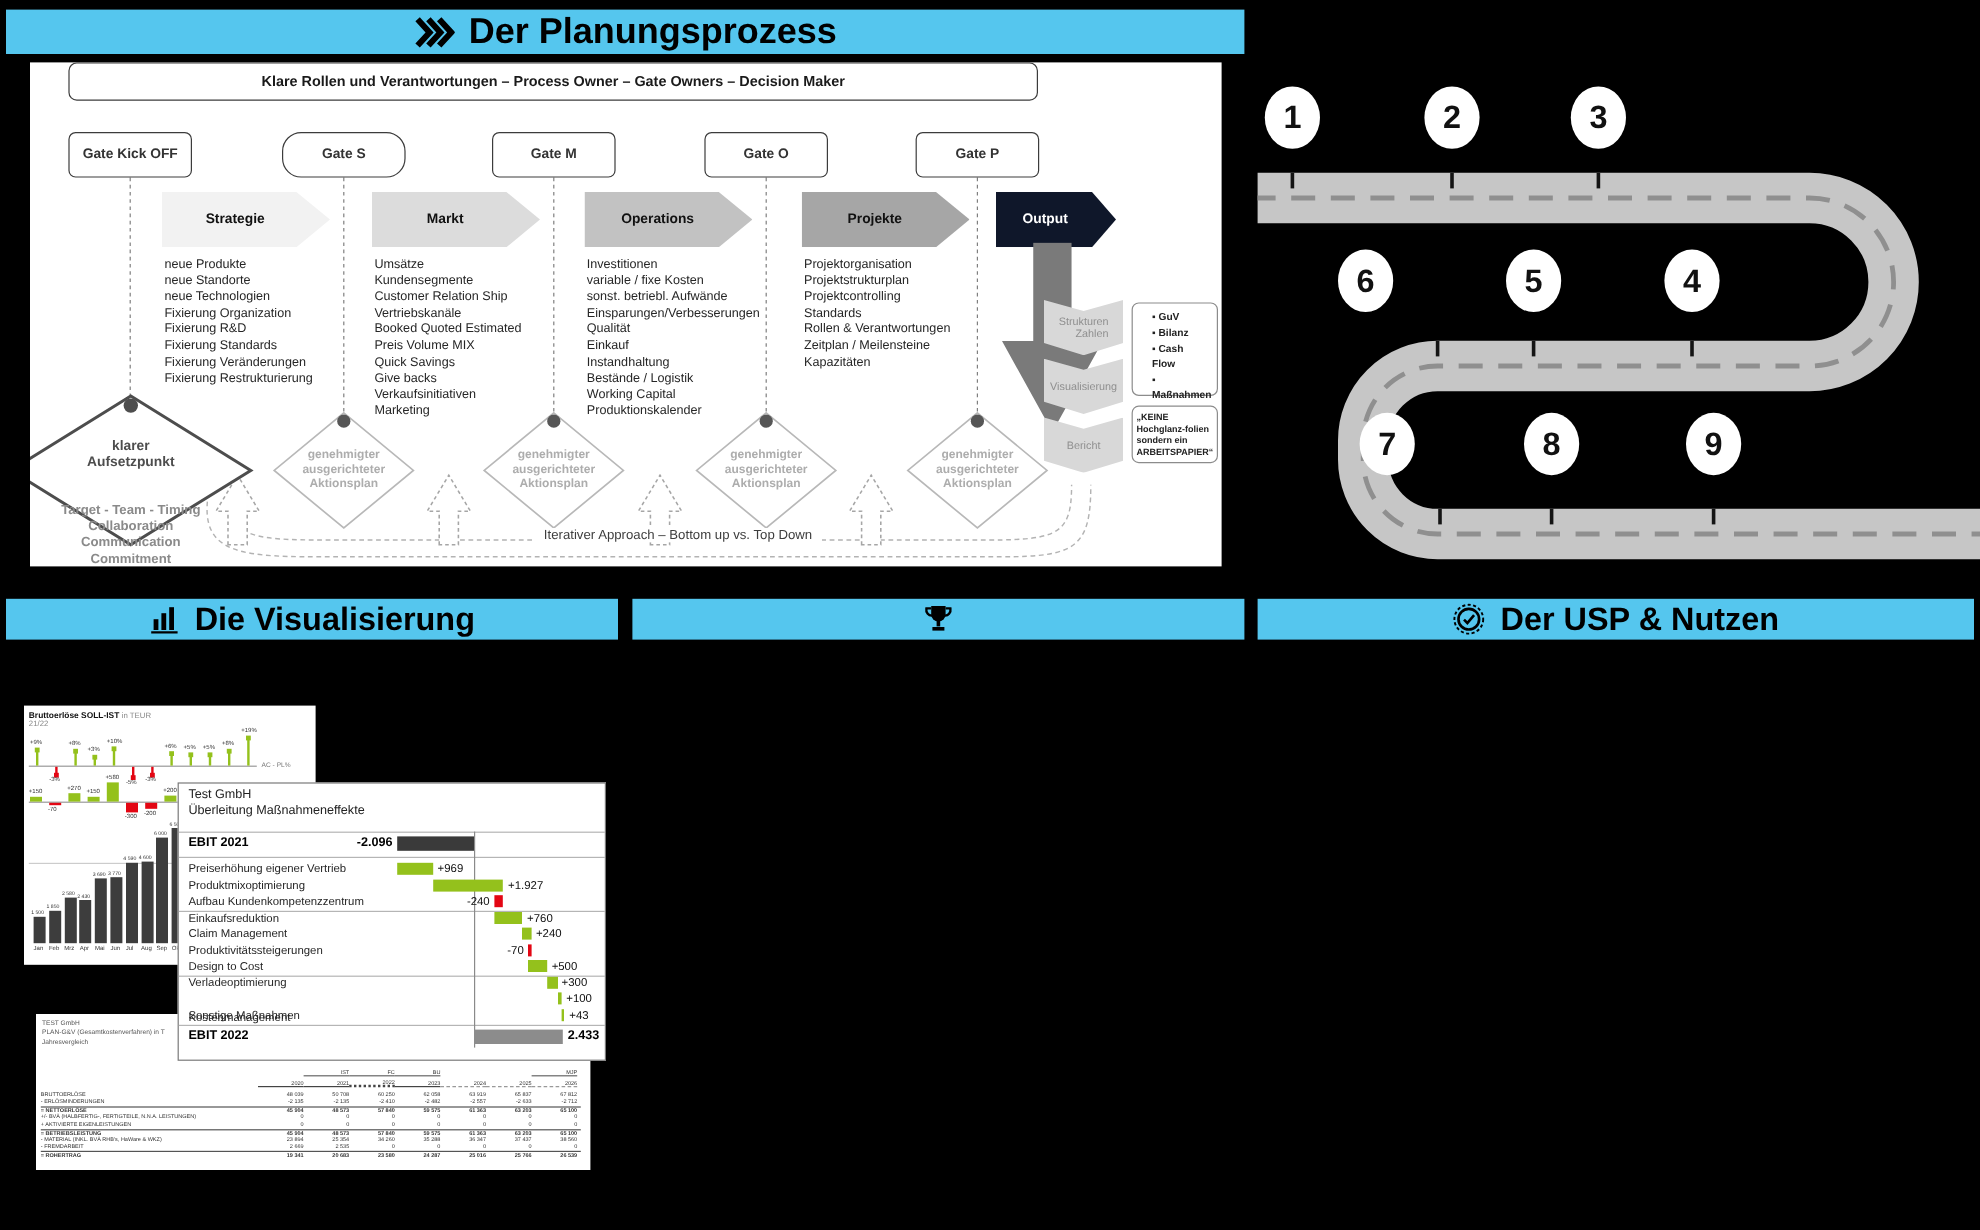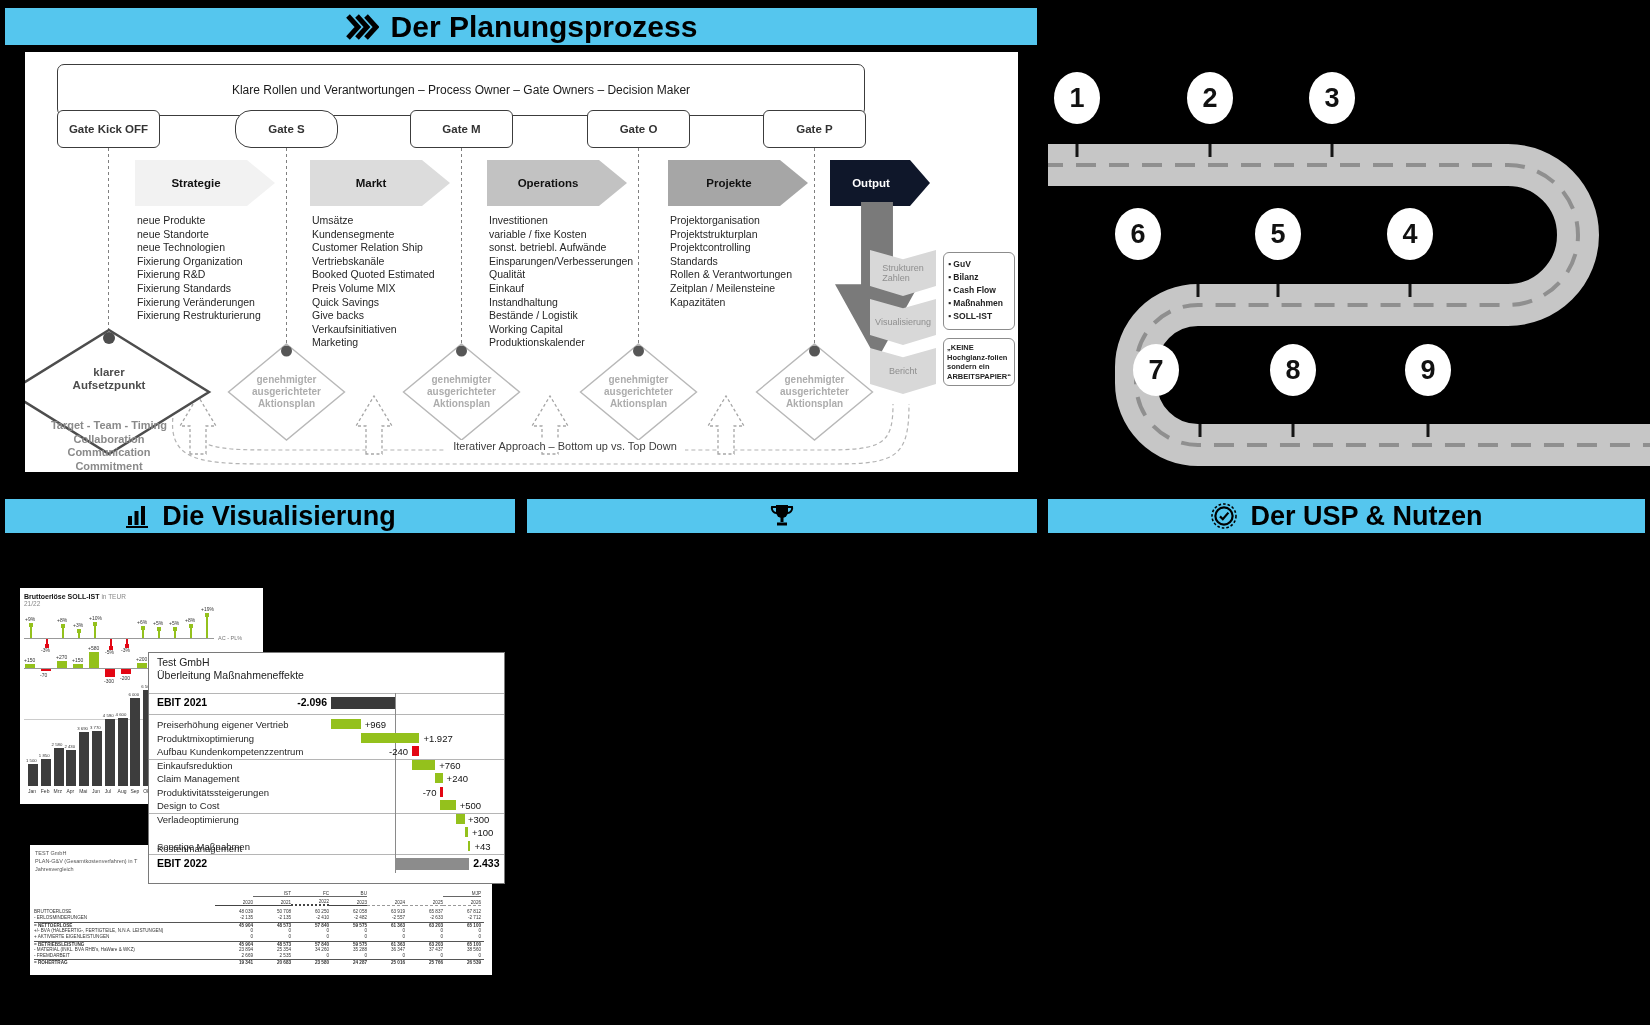--- a/index.html
+++ b/index.html
@@ -4,27 +4,27 @@
 <style>
 *{margin:0;padding:0;box-sizing:border-box}
 html,body{background:#000}
 #root{position:relative;width:1650px;height:1025px;background:#000;font-family:"Liberation Sans",sans-serif;overflow:hidden}
 .hdr{position:absolute;background:#55c6ee;color:#000;display:flex;align-items:center;justify-content:center;gap:12px;font-weight:bold}
 .hdr.big{font-size:30px}
 .hdr.small{font-size:27px}
 .hdr svg{flex:0 0 auto}
 #process-panel{position:absolute;left:25px;top:52px;width:993px;height:420px;background:#fff}
 #process-svg{position:absolute;left:0;top:0}
-.roles-box{position:absolute;left:32px;top:12px;width:808px;height:52px;border:1.3px solid #3c3c3c;border-radius:7px;display:flex;align-items:center;justify-content:center;font-size:12px;font-weight:normal;color:#1a1a1a;background:#fff}
+.roles-box{position:absolute;left:32px;top:0;width:808px;height:32px;border:1.3px solid #3c3c3c;border-radius:7px;display:flex;align-items:center;justify-content:center;font-size:12px;font-weight:bold;color:#1a1a1a;background:#fff}
 .gate{position:absolute;top:58px;width:103px;height:38px;border:1.3px solid #3c3c3c;border-radius:6px;display:flex;align-items:center;justify-content:center;font-size:11.5px;font-weight:bold;color:#333;background:#fff}
 .chev{position:absolute;top:108px;height:46px;display:flex;align-items:center;justify-content:center;font-size:11.5px;font-weight:bold;clip-path:polygon(0 0,80% 0,100% 50%,80% 100%,0 100%);padding-right:18px}
 .stage-list{position:absolute;top:162px;width:175px;font-size:10.5px;line-height:13.6px;color:#262626}
 .down-arrow{position:absolute;left:810px;top:150px;width:84px;height:158px;background:#7a7a7a;clip-path:polygon(31% 0,69% 0,69% 52%,100% 52%,50% 100%,0 52%,31% 52%)}
-.ostep{position:absolute;left:845px;width:66px;height:46px;background:#d8d8d8;clip-path:polygon(0 0,50% 20%,100% 0,100% 78%,50% 100%,0 78%);display:flex;flex-direction:column;align-items:center;justify-content:center;font-size:9px;color:#8f8f8f;text-align:left;line-height:10px;white-space:pre-line}
-.bullets-box{position:absolute;left:918px;top:200px;width:72px;height:78px;border:1px solid #8c8c8c;border-radius:6px;padding:5px 4px;font-size:8.5px;font-weight:600;color:#222;line-height:13px;background:#fff}
+.ostep{position:absolute;left:845px;width:66px;height:46px;background:#d8d8d8;clip-path:polygon(0 0,50% 20%,100% 0,100% 78%,50% 100%,0 78%);display:flex;flex-direction:column;align-items:center;justify-content:center;font-size:9px;color:#8f8f8f;text-align:right;line-height:10px;white-space:pre-line}
+.bullets-box{position:absolute;left:918px;top:200px;width:72px;height:78px;border:1px solid #8c8c8c;border-radius:6px;padding:5px 16px;font-size:8.5px;font-weight:600;color:#222;line-height:13px;background:#fff}
 .quote-box{position:absolute;left:918px;top:286px;width:72px;height:48px;border:1px solid #8c8c8c;border-radius:6px;padding:4px 3px;font-size:7.5px;font-weight:bold;color:#222;line-height:9.5px;background:#fff}
 .bigd-text{position:absolute;left:-1px;top:296px;width:170px;text-align:center;font-weight:bold;white-space:pre-line}
 .bigd-title{font-size:11.5px;color:#4d4d4d;line-height:13px;margin-bottom:9px;white-space:pre-line}
 .bigd-lines{font-size:11px;color:#8a8a8a;line-height:13.5px;white-space:pre-line}
 .pland-text{position:absolute;top:322px;width:130px;text-align:center;font-size:10px;line-height:12px;color:#adadad;font-weight:bold;white-space:pre-line}
 .iter-label{position:absolute;left:320px;top:388px;width:440px;text-align:center;font-size:11px;color:#3d3d3d;z-index:3}
 .iter-label span{background:#fff;padding:0 8px}
 #roadmap-panel{position:absolute;left:1048px;top:45px;width:602px;height:433px}
 .road-circle{position:absolute;width:46px;height:52px;background:#fff;border-radius:50%;display:flex;align-items:center;justify-content:center;font-size:27px;font-weight:bold;color:#111}
 .card{position:absolute;background:#fff}

